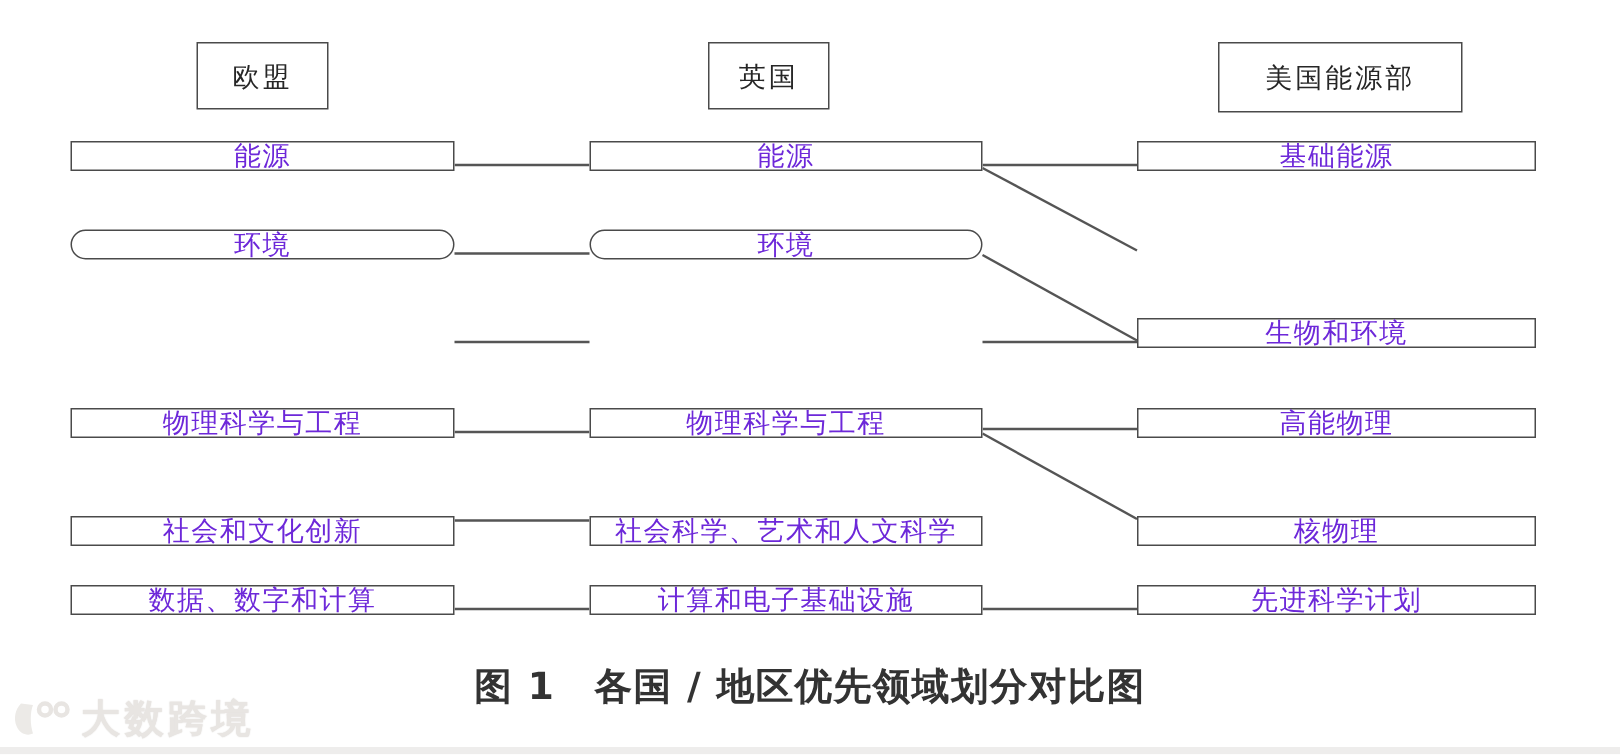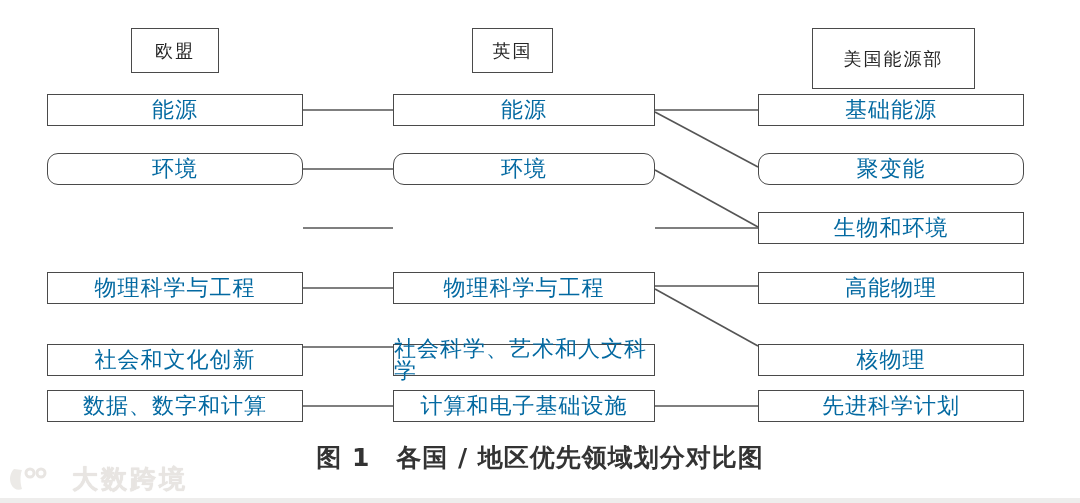--- a/index.html
+++ b/index.html
@@ -7,29 +7,29 @@
     position: relative;
     width: 1080px;
     height: 503px;
     background: #ffffff;
     overflow: hidden;
     font-family: "Liberation Serif", "DejaVu Serif", serif;
   }
   #wires { position: absolute; left: 0; top: 0; width: 1080px; height: 503px; }
   .box {
     position: absolute;
-    height: 32px;
+    height: 20px;
     border: 1.6px solid #4a4a4a;
     background: #ffffff;
     box-sizing: border-box;
     display: flex;
     align-items: center;
     justify-content: center;
-    font-size: 22px;
-    color: #0369a1;
+    font-size: 18px;
+    color: #6d28d9;
     letter-spacing: 1px;
     line-height: 1;
   }
   .hdr {
     position: absolute;
     border: 1.6px solid #4a4a4a;
     background: #ffffff;
     box-sizing: border-box;
     display: flex;
     align-items: center;
@@ -45,38 +45,38 @@
   
   .row0 { top: 94px; }
   .row1 { top: 153px; border-radius: 11px; }
   .row2 { top: 212px; }
   .row3 { top: 272px; }
   .row4 { top: 344px; }
   .row5 { top: 390px; }
   
   .hdr0 { left: 131px; top: 28px; width: 88px;  height: 45px; }
   .hdr1 { left: 472px; top: 28px; width: 81px;  height: 45px; }
-  .hdr2 { left: 812px; top: 28px; width: 163px; height: 61px; }
+  .hdr2 { left: 812px; top: 28px; width: 163px; height: 47px; }
   .caption {
     position: absolute;
     left: 0; top: 441px;
     width: 1080px;
     text-align: center;
     font-family: "DejaVu Sans", "Liberation Sans", sans-serif;
     font-weight: bold;
     font-size: 25px;
     color: #333333;
     letter-spacing: 1px;
   }
   .watermark {
     position: absolute;
     left: 8px; top: 462px;
     display: flex;
     align-items: center;
-    gap: 24px;
+    gap: 6px;
     color: #e8e5e2;
     font-family: "DejaVu Sans", "Liberation Sans", sans-serif;
     font-weight: bold;
     font-size: 26px;
     letter-spacing: 3px;
     text-shadow: 0 0 1px #dcd9d6;
     user-select: none;
   }
   .bottom-strip {
     position: absolute;
@@ -118,21 +118,20 @@
   <div class="box col0 row4">社会和文化创新</div>
   <div class="box col0 row5">数据、数字和计算</div>
 
   <div class="box col1 row0">能源</div>
   <div class="box col1 row1">环境</div>
   <div class="box col1 row3">物理科学与工程</div>
   <div class="box col1 row5">计算和电子基础设施</div>
   <div class="box col1 row4">社会科学、艺术和人文科学</div>
 
   <div class="box col2 row0">基础能源</div>
-  <div class="box col2 row1">聚变能</div>
   <div class="box col2 row2">生物和环境</div>
   <div class="box col2 row3">高能物理</div>
   <div class="box col2 row4">核物理</div>
   <div class="box col2 row5">先进科学计划</div>
 
   <div class="caption">图 1　各国 / 地区优先领域划分对比图</div>
 
   <div class="watermark">
     <svg width="40" height="30" viewBox="0 0 40 30">
       <g stroke="#e8e5e2" stroke-width="3" fill="none">

